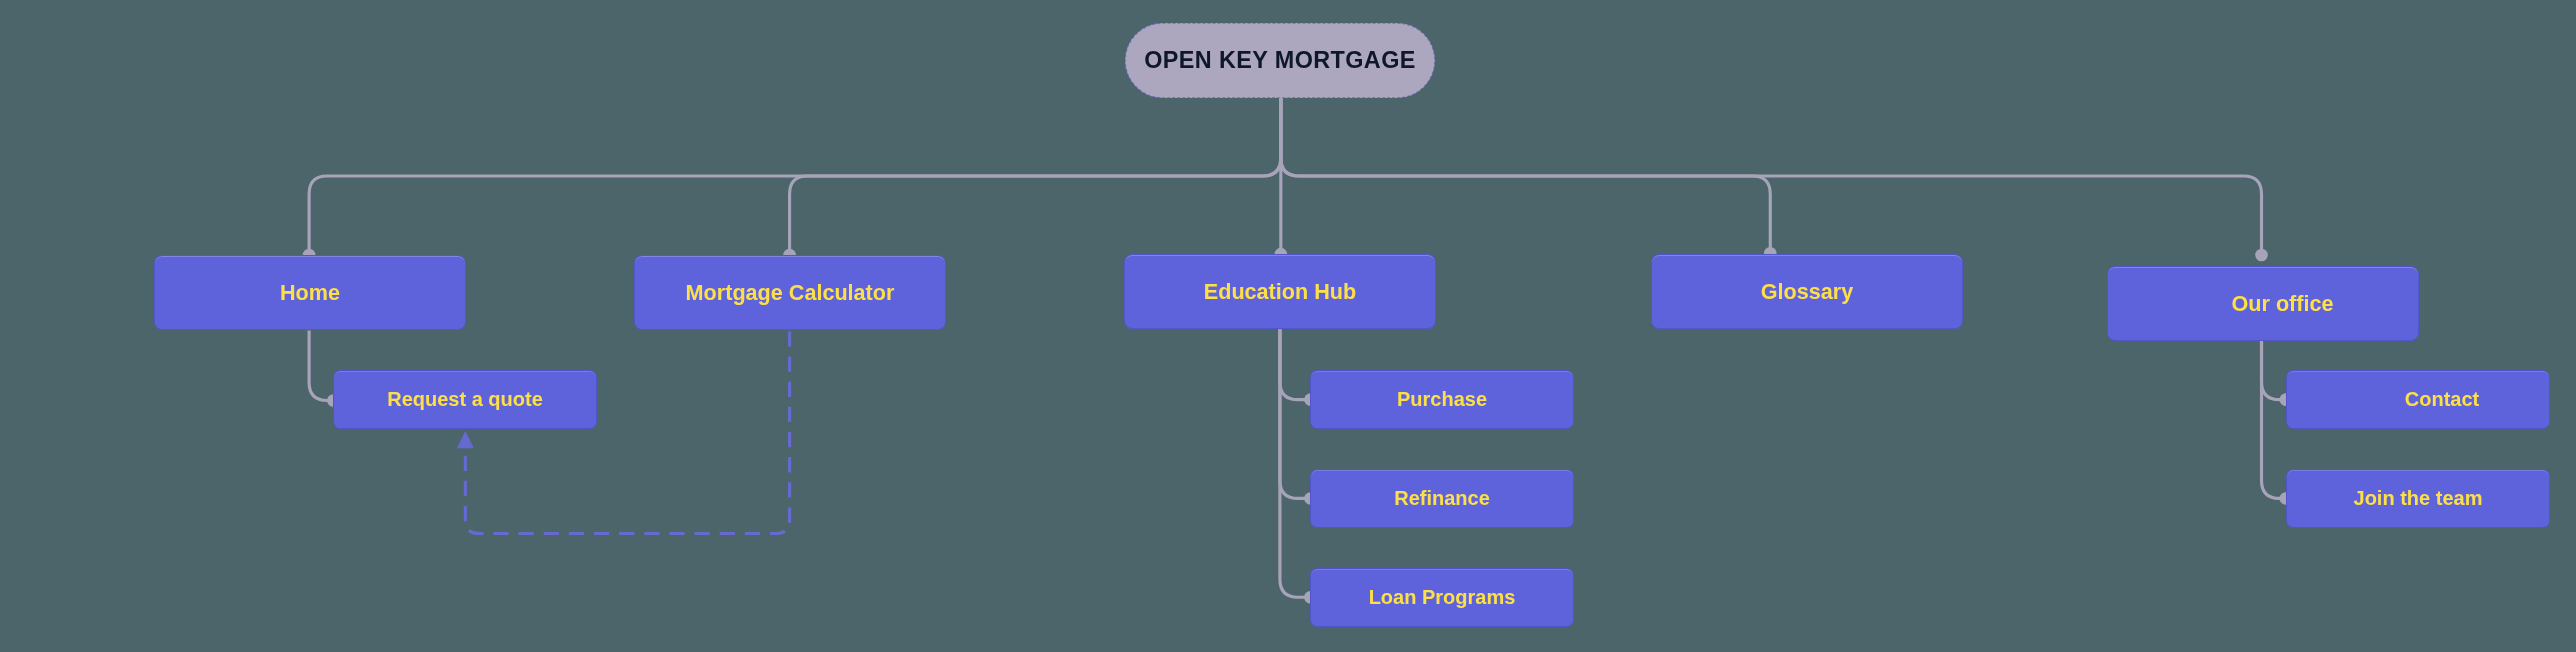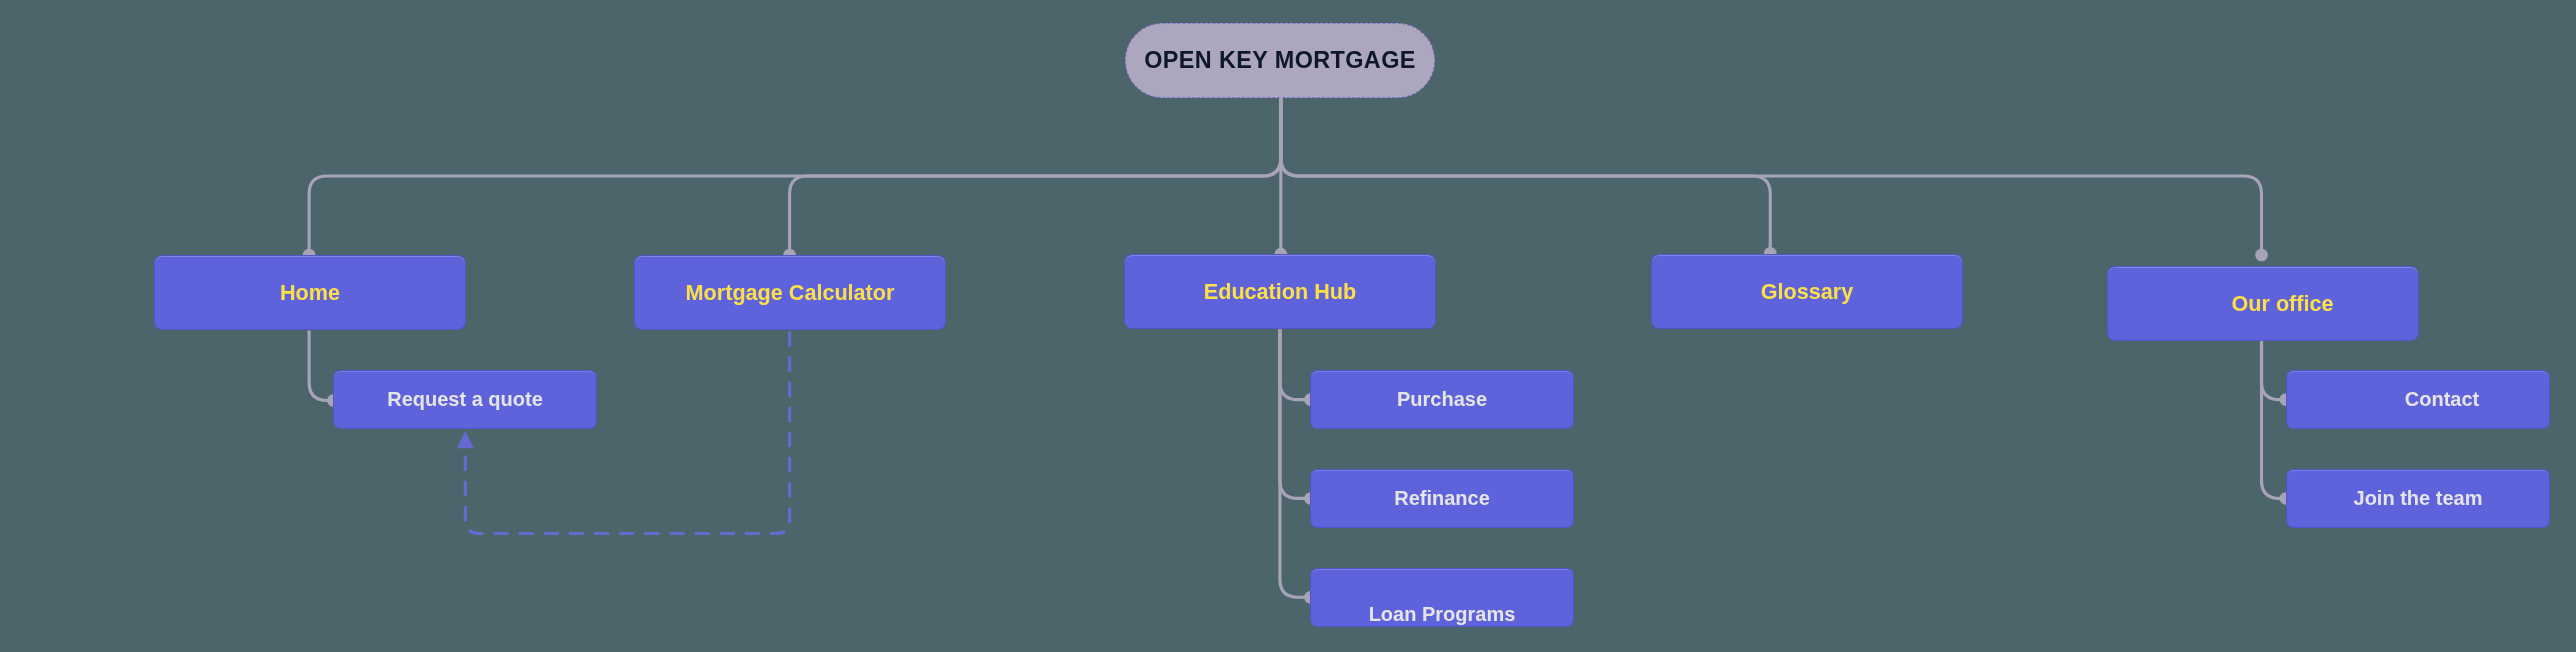--- a/index.html
+++ b/index.html
@@ -39,21 +39,21 @@
     font-size: 21.6px;
     font-weight: 700;
   }
   .node-sub {
     width: 264px;
     height: 59px;
     background: #5F63DB;
     border: 0.9px solid #5155C6;
     border-radius: 7.2px;
     box-shadow: inset 0 0.9px 0 rgba(255,255,255,0.16);
-    color: #e5e5e5;
+    color: #fde047;
     font-size: 20px;
     font-weight: 600;
   }
   .node-root {
     left: 1125px; top: 22.5px;
     width: 310px;
     height: 75px;
     background: #ACA7BE;
     border: 1.8px dashed #7D77D2;
     border-radius: 38px;
@@ -65,21 +65,21 @@
   
   #n-home      { left: 154px;  top: 255px; }
   #n-mortgage  { left: 634px;  top: 255px; }
   #n-education { left: 1124px; top: 254px; }
   #n-glossary  { left: 1615px; top: 254px; margin-left: 36px; }
   #n-office    { left: 2107px; top: 266px; padding-left: 39px; }
   
   #n-quote     { left: 333px;  top: 370px; }
   #n-purchase  { left: 1310px; top: 370px; }
   #n-refinance { left: 1310px; top: 469px; }
-  #n-loan      { left: 1310px; top: 568px; align-items: flex-end; }
+  #n-loan      { left: 1310px; top: 568px; }
   #n-contact   { left: 2286px; top: 370px; padding-left: 48px; }
   #n-join      { left: 2286px; top: 469px; }
 </style>
 </head>
 <body>
 
 <div class="stage">
 
   <svg class="wires" viewBox="0 0 2868 726" aria-hidden="true">
     <g fill="none" stroke="#A7A4BA" stroke-width="3.5">

